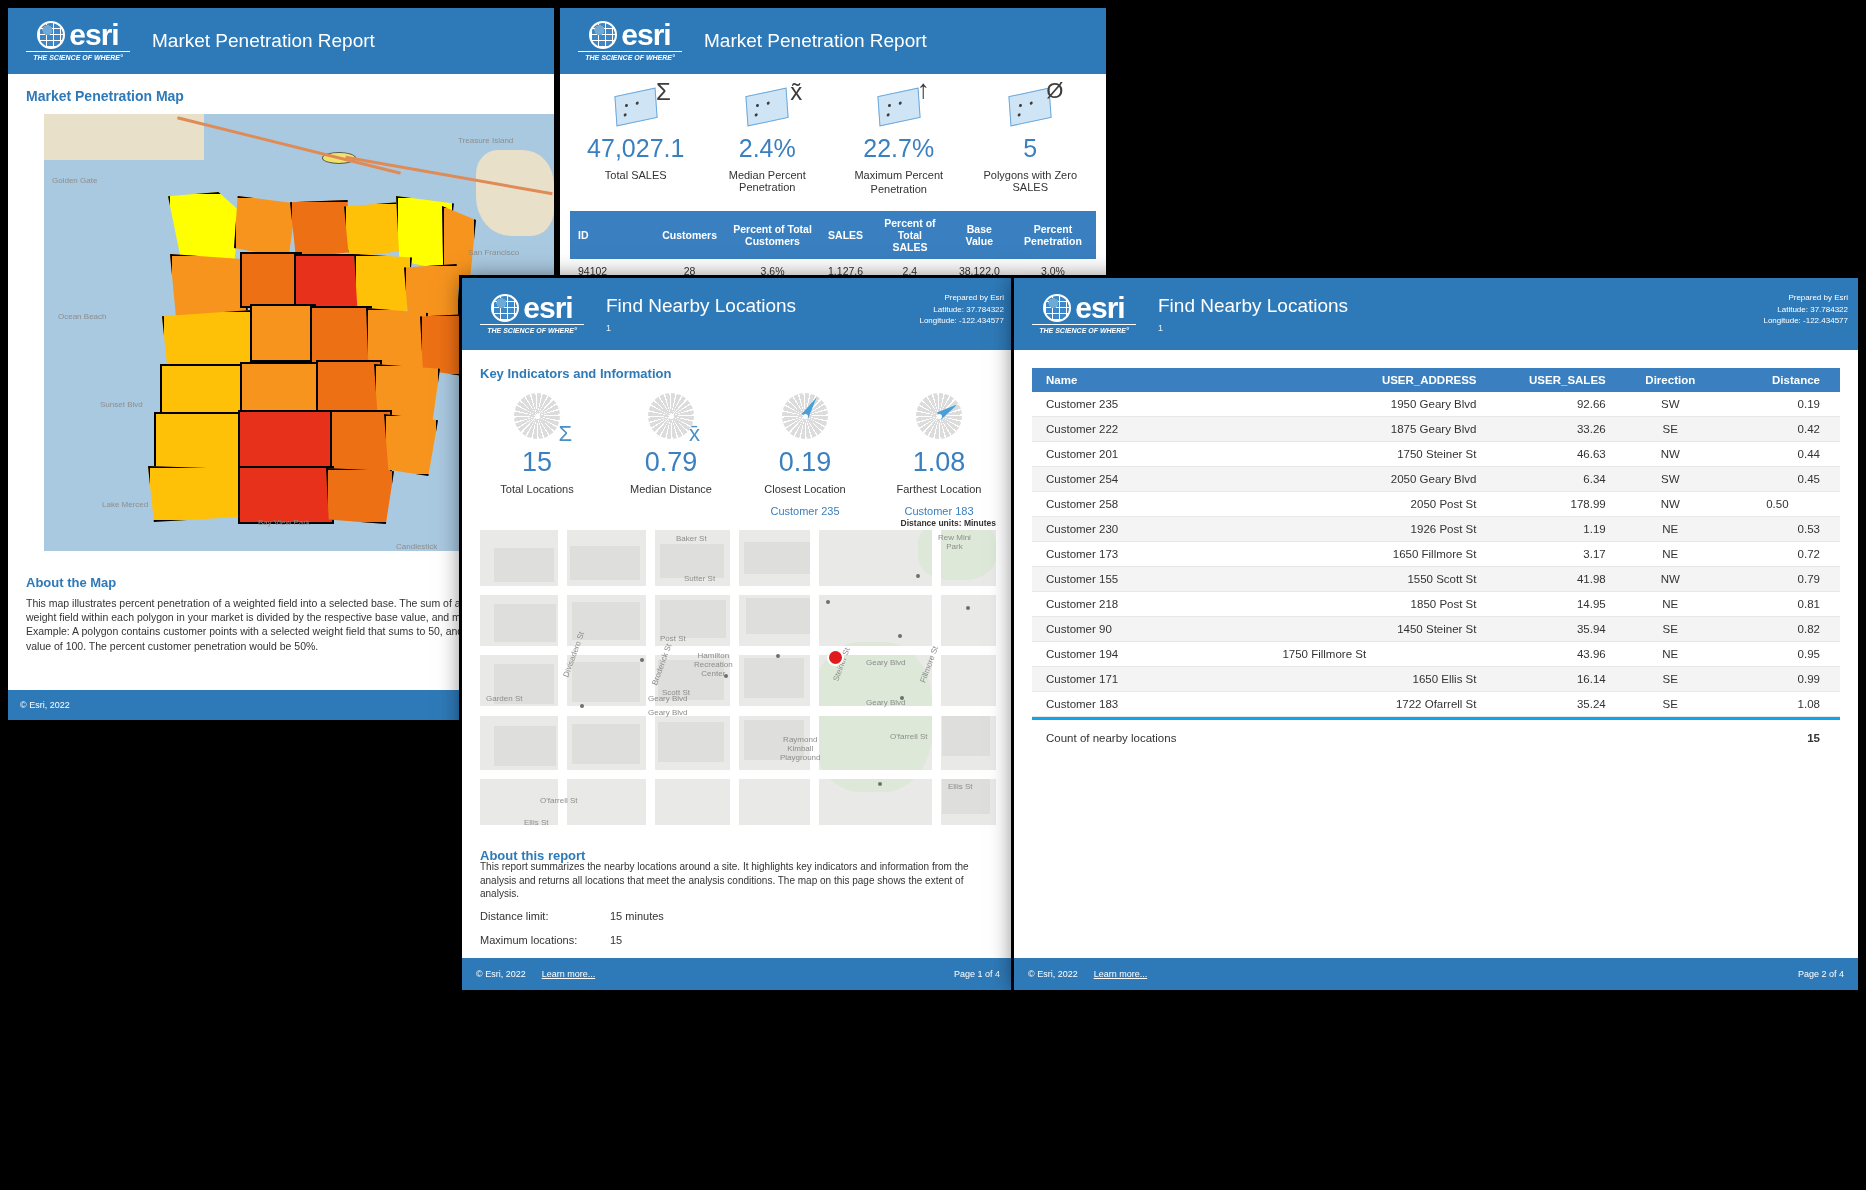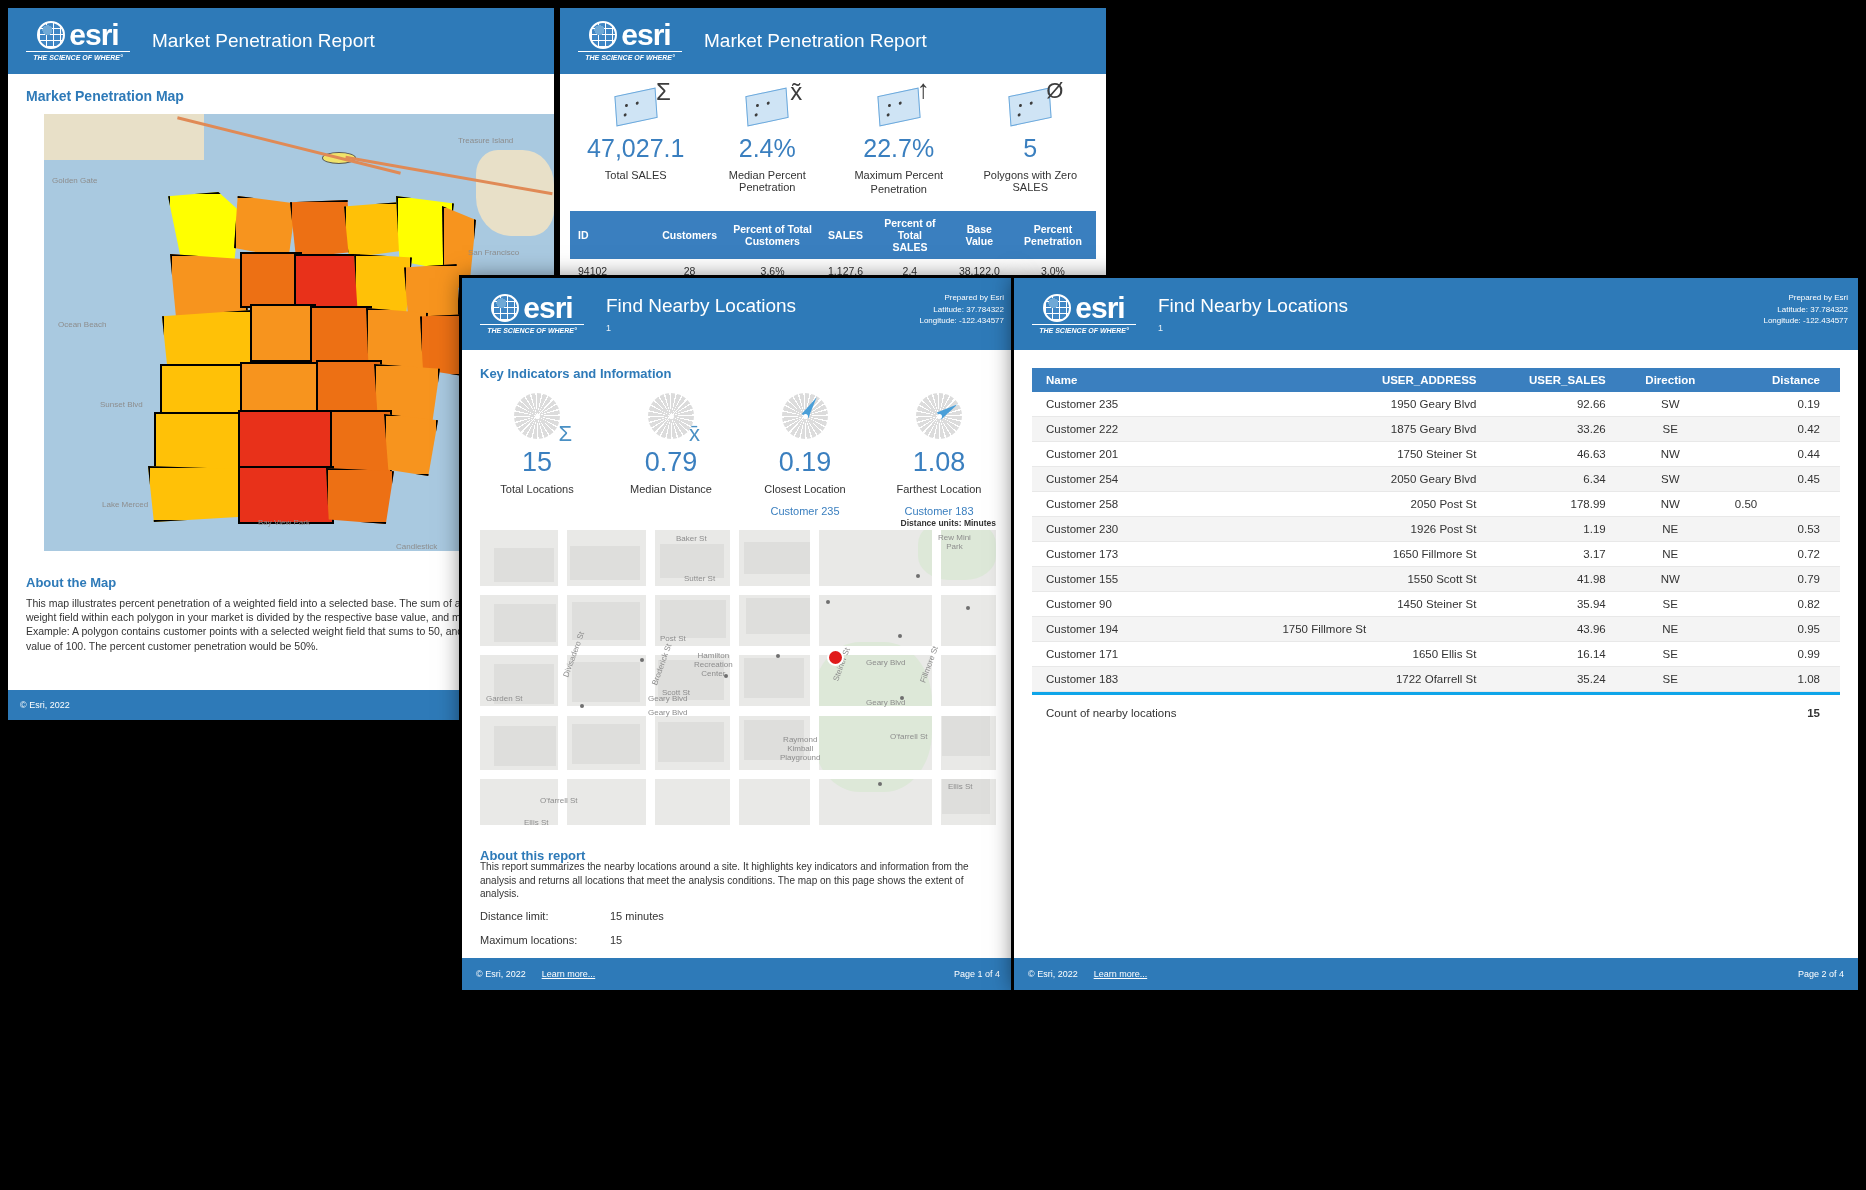--- a/index.html
+++ b/index.html
@@ -182,21 +182,21 @@
       <div class="pg" style="left:340px;top:300px;width:54px;height:62px;background:#f7941e;border:2px solid #000;clip-path:polygon(0 0,100% 10%,82% 100%,8% 90%);"></div>
 
       <div class="pg" style="left:104px;top:352px;width:98px;height:56px;background:#ffc107;border:2px solid #000;clip-path:polygon(0 0,98% 6%,100% 90%,6% 100%);"></div>
       <div class="pg" style="left:194px;top:352px;width:96px;height:58px;background:#e8311a;border:2px solid #000;"></div>
       <div class="pg" style="left:282px;top:354px;width:68px;height:56px;background:#ed7014;border:2px solid #000;clip-path:polygon(0 0,100% 6%,88% 100%,4% 92%);"></div>
 
       <div class="st-label" style="left:8px;top:62px;">Golden Gate</div>
       <div class="st-label" style="left:414px;top:22px;">Treasure Island</div>
       <div class="st-label" style="left:424px;top:134px;">San Francisco</div>
       <div class="st-label" style="left:424px;top:176px;">Alameda-Oakland Fry</div>
-      <div class="st-label" style="left:14px;top:206px;">Ocean Beach</div>
+      <div class="st-label" style="left:14px;top:198px;">Ocean Beach</div>
       <div class="st-label" style="left:56px;top:286px;">Sunset Blvd</div>
       <div class="st-label" style="left:58px;top:386px;">Lake Merced</div>
       <div class="st-label" style="left:214px;top:404px;">Bay View Park</div>
       <div class="st-label" style="left:352px;top:428px;">Candlestick</div>
     </div>
 
     <div class="section-title" style="font-size:13px; margin:24px 0 6px 18px;">About the Map</div>
     <div class="body-text" style="font-size:10.5px; margin:0 20px 0 18px;">This map illustrates percent penetration of a weighted field into a selected base. The sum of a selected weight field within each polygon in your market is divided by the respective base value, and multiplied by 100. Example: A polygon contains customer points with a selected weight field that sums to 50, and has a base value of 100. The percent customer penetration would be 50%.</div>
 
     <div class="footer" style="height:30px; padding:0 12px;">
@@ -504,21 +504,21 @@
               <td style="text-align: right;">2050 Geary Blvd</td>
               <td style="text-align: right;">6.34</td>
               <td style="text-align: center;">SW</td>
               <td style="text-align: right; padding-right: 20px;">0.45</td>
             </tr>
             <tr>
               <td style="text-align: left; padding-left: 14px;">Customer  258</td>
               <td style="text-align: right;">2050 Post St</td>
               <td style="text-align: right;">178.99</td>
               <td style="text-align: center;">NW</td>
-              <td style="text-align: left; padding-right: 20px;">0.50</td>
+              <td style="text-align: center; padding-right: 20px;">0.50</td>
             </tr>
             <tr>
               <td style="text-align: left; padding-left: 14px;">Customer  230</td>
               <td style="text-align: right;">1926 Post St</td>
               <td style="text-align: right;">1.19</td>
               <td style="text-align: center;">NE</td>
               <td style="text-align: right; padding-right: 20px;">0.53</td>
             </tr>
             <tr>
               <td style="text-align: left; padding-left: 14px;">Customer  173</td>
@@ -528,20 +528,27 @@
               <td style="text-align: right; padding-right: 20px;">0.72</td>
             </tr>
             <tr>
               <td style="text-align: left; padding-left: 14px;">Customer  155</td>
               <td style="text-align: right;">1550 Scott St</td>
               <td style="text-align: right;">41.98</td>
               <td style="text-align: center;">NW</td>
               <td style="text-align: right; padding-right: 20px;">0.79</td>
             </tr>
             <tr>
+              <td style="text-align: left; padding-left: 14px;">Customer  218</td>
+              <td style="text-align: right;">1850 Post St</td>
+              <td style="text-align: right;">14.95</td>
+              <td style="text-align: center;">NE</td>
+              <td style="text-align: right; padding-right: 20px;">0.81</td>
+            </tr>
+            <tr>
               <td style="text-align: left; padding-left: 14px;">Customer  90</td>
               <td style="text-align: right;">1450 Steiner St</td>
               <td style="text-align: right;">35.94</td>
               <td style="text-align: center;">SE</td>
               <td style="text-align: right; padding-right: 20px;">0.82</td>
             </tr>
             <tr>
               <td style="text-align: left; padding-left: 14px;">Customer  194</td>
               <td style="text-align: left;">1750 Fillmore St</td>
               <td style="text-align: right;">43.96</td>

